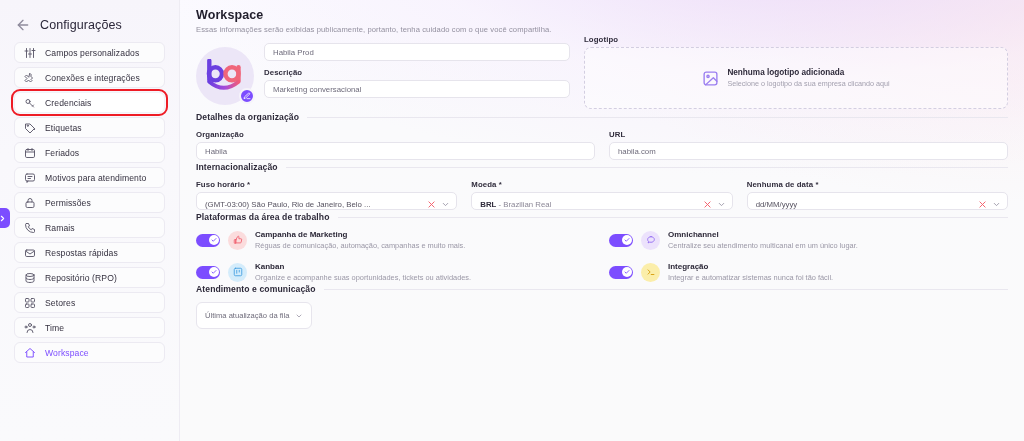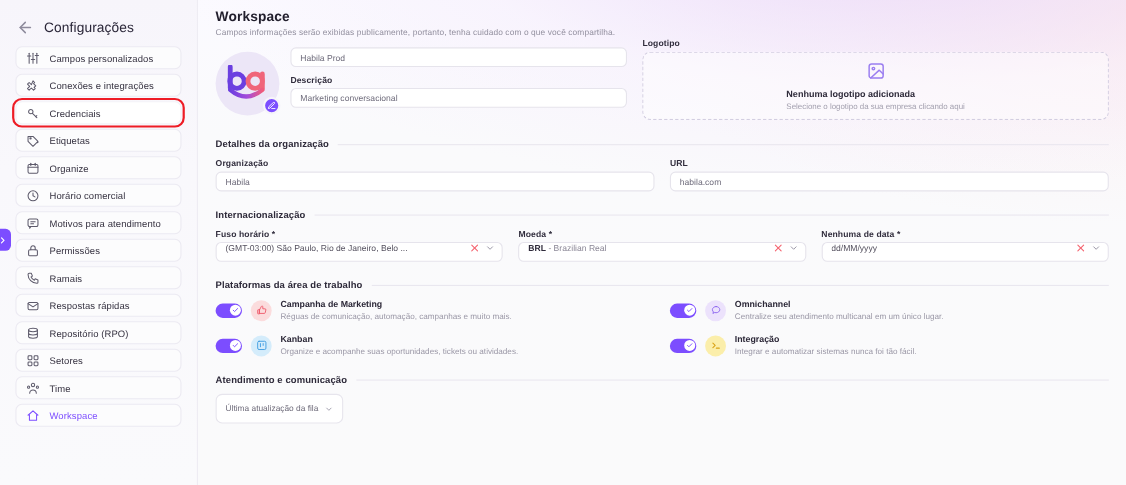--- a/index.html
+++ b/index.html
@@ -114,43 +114,42 @@
   
   .logo-col { width: 424px; flex: 0 0 424px; padding-top: 1px; }
   .logo-zone {
     height: 62px;
     border: 1px dashed #d3cee1;
     border-radius: 7px;
     background: rgba(255,255,255,0.45);
     display: flex; align-items: center; justify-content: center;
     gap: 8px;
     cursor: pointer;
-    flex-direction: column;
   }
   .logo-zone .imgicon { width: 17px; height: 17px; color: #9b7ef0; }
   .logo-txt .t1 { font-size: 8.2px; font-weight: bold; color: #2e2a3a; }
   .logo-txt .t2 { font-size: 7.2px; color: #a29fae; margin-top: 2px; }
 
   
   .section {
     display: flex; align-items: center; gap: 8px;
-    margin-top: 16px; margin-bottom: 8px;
+    margin-top: 2px; margin-bottom: 8px;
   }
   .section .s-title { font-size: 8.6px; font-weight: bold; color: #2d2939; white-space: nowrap; letter-spacing: .1px; }
   .section .s-rule { flex: 1; height: 1px; background: #e9e7ef; }
 
   .half { flex: 1; min-width: 0; }
   .third { flex: 1; min-width: 0; }
 
   
   .fselect {
     height: 18px; width: 100%;
     border: 1px solid #e6e4ec; border-radius: 5px;
     background: #ffffff;
-    display: flex; align-items: flex-start;
+    display: flex; align-items: flex-end;
     padding: 0 6px 0 8px;
     font-size: 7.8px; color: #55515f;
     cursor: pointer;
   }
   .fselect .val { flex: 1; overflow: hidden; white-space: nowrap; text-overflow: ellipsis; }
   .fselect .val b { font-weight: bold; color: #2e2a3a; }
   .fselect .val i { font-style: normal; color: #8b8796; }
   .sel-x { width: 9px; height: 9px; color: #f4636f; margin-right: 5px; flex: 0 0 9px; cursor: pointer; }
   .sel-caret { width: 9px; height: 9px; color: #9a96a6; flex: 0 0 9px; cursor: pointer; }
 
@@ -251,30 +250,21 @@
         </div>
         <div class="sb-item">
           <span class="ic">
             <svg viewBox="0 0 24 24" fill="none" stroke="currentColor" stroke-width="1.9" stroke-linecap="round" stroke-linejoin="round">
               <rect x="3" y="5" width="18" height="16" rx="2.5"></rect>
               <line x1="3" y1="10" x2="21" y2="10"></line>
               <line x1="8" y1="3" x2="8" y2="7"></line>
               <line x1="16" y1="3" x2="16" y2="7"></line>
             </svg>
           </span>
-          <span class="lbl">Organize</span>
-        </div>
-        <div class="sb-item">
-          <span class="ic">
-            <svg viewBox="0 0 24 24" fill="none" stroke="currentColor" stroke-width="1.9" stroke-linecap="round" stroke-linejoin="round">
-              <circle cx="12" cy="12" r="9"></circle>
-              <polyline points="12 7 12 12 15.5 14"></polyline>
-            </svg>
-          </span>
-          <span class="lbl">Horário comercial</span>
+          <span class="lbl">Feriados</span>
         </div>
         <div class="sb-item">
           <span class="ic">
             <svg viewBox="0 0 24 24" fill="none" stroke="currentColor" stroke-width="1.9" stroke-linecap="round" stroke-linejoin="round">
               <rect x="3" y="4" width="18" height="14" rx="3"></rect>
               <path d="M8 18l-2 3v-3"></path>
               <line x1="8" y1="9" x2="16" y2="9"></line>
               <line x1="8" y1="13" x2="13" y2="13"></line>
             </svg>
           </span>
@@ -353,21 +343,21 @@
       <svg viewBox="0 0 24 24" fill="none" stroke="currentColor" stroke-width="3" stroke-linecap="round" stroke-linejoin="round">
           <polyline points="9 18 15 12 9 6"></polyline>
         </svg>
     </div>
   </aside>
 
   <main class="main">
 
     <div>
       <div class="page-title">Workspace</div>
-      <div class="page-sub">Campos informações serão exibidas publicamente, portanto, tenha cuidado com o que você compartilha.</div>
+      <div class="page-sub">Essas informações serão exibidas publicamente, portanto, tenha cuidado com o que você compartilha.</div>
     </div>
 
     
     <div class="row">
       <div class="ws-block" style="flex:1; min-width:0;">
         <div class="avatar-wrap">
           <div class="avatar">
             <svg viewBox="0 0 100 78">
               <defs>
                 <linearGradient id="smileGrad" x1="0" y1="0" x2="1" y2="0">

